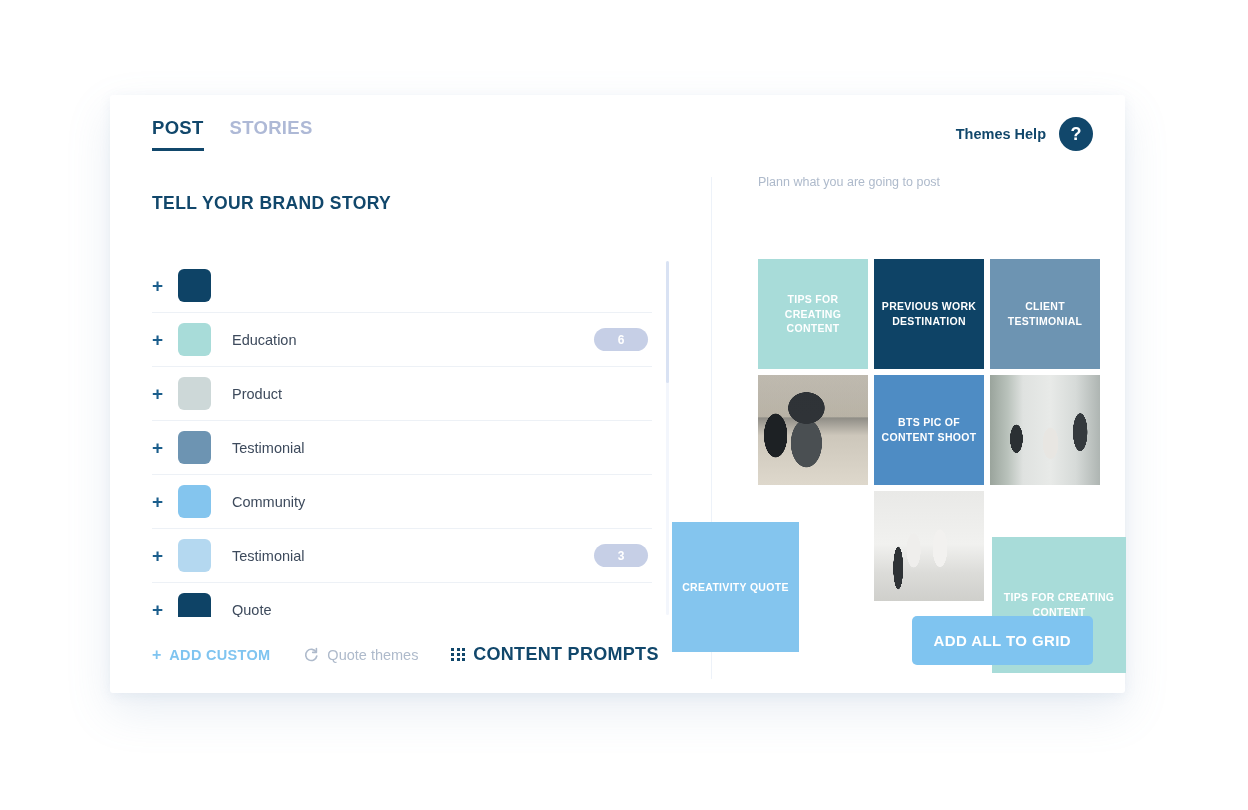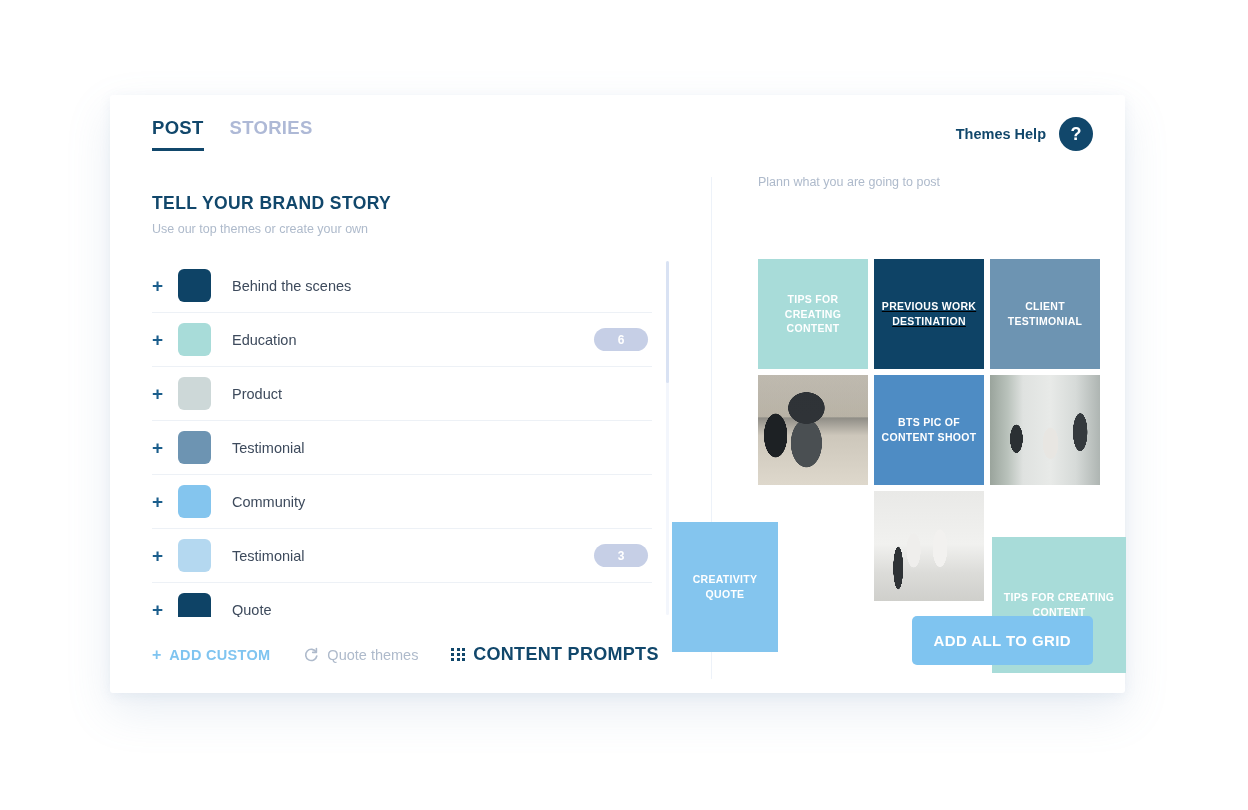--- a/index.html
+++ b/index.html
@@ -319,21 +319,21 @@
     position: absolute;
     display: flex;
     align-items: center;
     justify-content: center;
     cursor: pointer;
     z-index: 6;
   }
   #overlay-creativity {
     left: -40px;
     top: 355px;
-    width: 106px;
+    width: 127px;
     height: 130px;
   }
   #overlay-tips {
     left: 280px;
     top: 370px;
     width: 134px;
     height: 136px;
   }
 
   
@@ -366,28 +366,26 @@
 
   <div id="themes-help">
     <div id="themes-help-label">Themes Help</div>
     <div id="help-button">?</div>
   </div>
 
   <div id="card-body">
 
     <div id="left-panel">
       <div class="section-title">TELL YOUR BRAND STORY</div>
-      <div class="section-sub">Use our top themes or create your own</div>
 
       <div id="theme-list-wrap">
         <div id="theme-list">
             <div class="theme-row">
               <span class="plus-icon">+</span>
               <span class="swatch" style="background: rgb(14, 67, 102);"></span>
-              <span class="theme-label">Behind the scenes</span>
             </div>
             <div class="theme-row">
               <span class="plus-icon">+</span>
               <span class="swatch" style="background: rgb(168, 220, 217);"></span>
               <span class="theme-label">Education</span>
               <span class="count-badge">6</span>
             </div>
             <div class="theme-row">
               <span class="plus-icon">+</span>
               <span class="swatch" style="background: rgb(205, 216, 216);"></span>
@@ -455,21 +453,21 @@
 
     <div id="panel-divider"></div>
 
     <div id="right-panel">
       <div class="section-sub">Plann what you are going to post</div>
 
       <div id="strategy-grid">
           <div class="tile" style="background: rgb(168, 220, 217);">
             <span class="tile-label">TIPS FOR CREATING CONTENT</span>
           </div>
-          <div class="tile" style="background: rgb(14, 67, 102); text-decoration: underline;">
+          <div class="tile" style="background: rgb(14, 67, 102);">
             <span class="tile-label">PREVIOUS WORK DESTINATION</span>
           </div>
           <div class="tile" style="background: rgb(109, 148, 178);">
             <span class="tile-label">CLIENT TESTIMONIAL</span>
           </div>
           <div class="tile photo photo-1"></div>
           <div class="tile" style="background: rgb(78, 140, 196);">
             <span class="tile-label">BTS PIC OF CONTENT SHOOT</span>
           </div>
           <div class="tile photo photo-2"></div>

